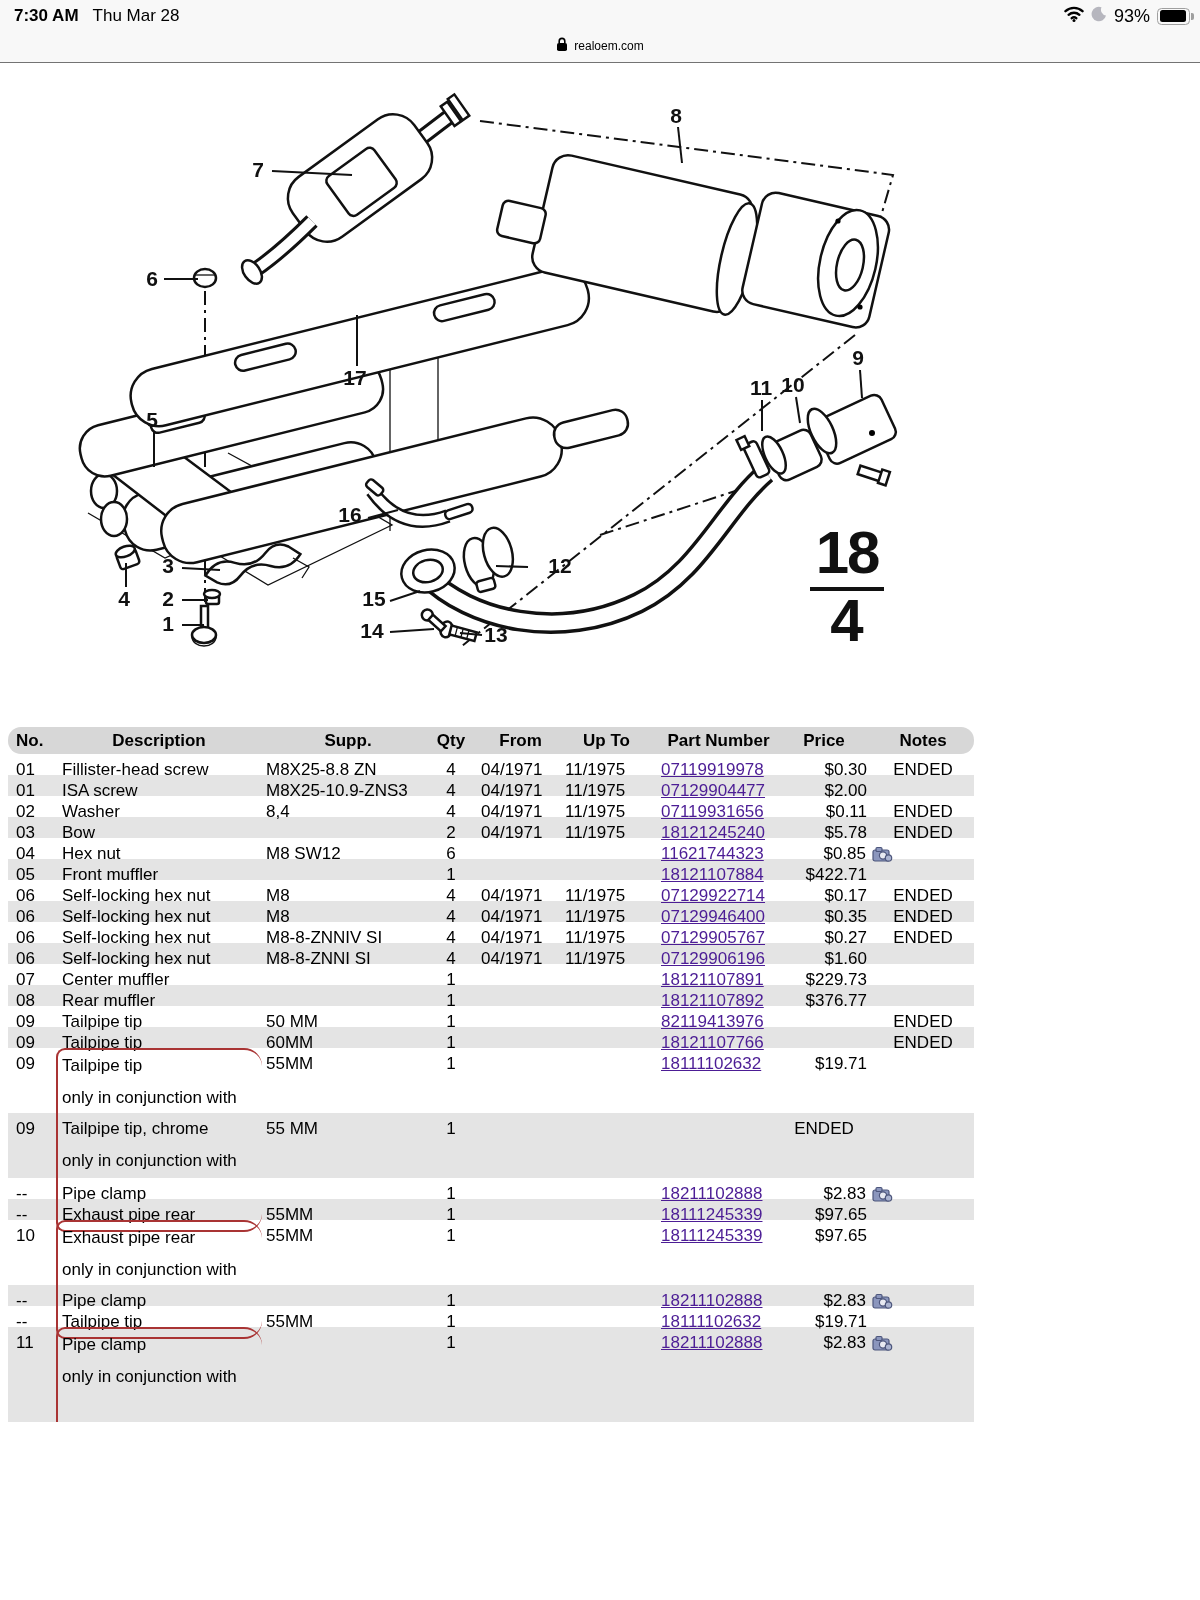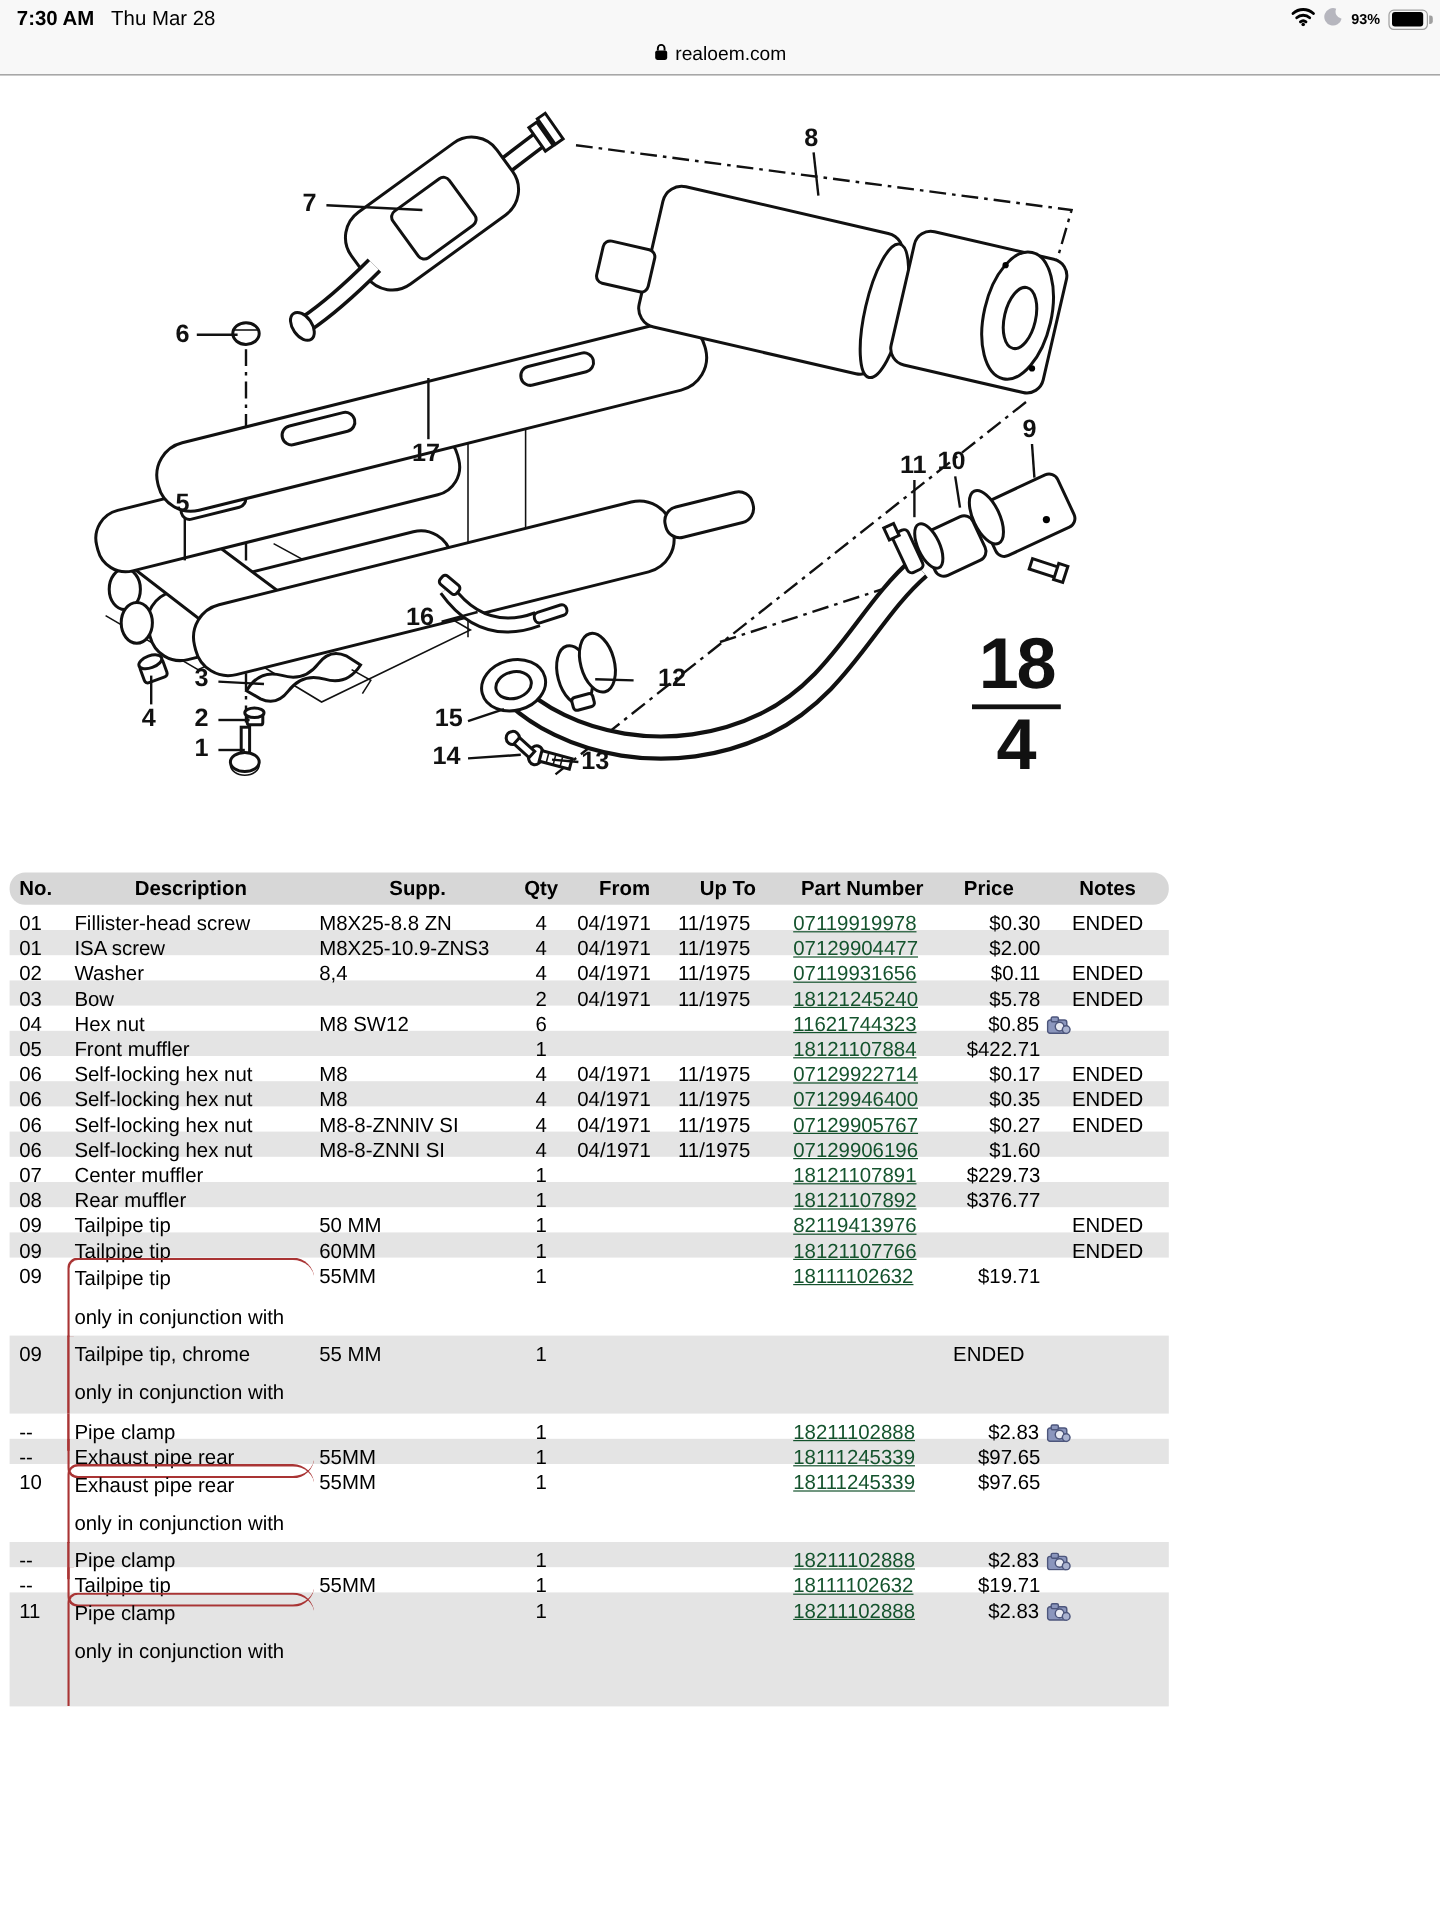--- a/index.html
+++ b/index.html
@@ -4,25 +4,25 @@
 <style>
   html,body{margin:0;padding:0;}
   body{width:1200px;height:1600px;overflow:hidden;background:#fff;
        font-family:"Liberation Sans",sans-serif;color:#000;}
   
   .chrome{background:#f8f8f8;border-bottom:1px solid #737373;height:62px;position:relative;}
   .statusbar{height:30px;position:relative;}
   .status-left{position:absolute;left:14px;top:6px;font-size:17px;}
   .status-left .time{font-weight:700;margin-right:14px;}
   .status-right{position:absolute;right:10px;top:4px;display:flex;align-items:center;gap:7px;height:24px;}
-  .battery-pct{font-size:12px;font-weight:bold;}
+  .battery-pct{font-size:18px;}
   .batt{position:relative;width:31px;height:15px;border:1.5px solid #9f9f9f;border-radius:4.5px;}
   .batt .fill{position:absolute;left:1.5px;top:1.5px;bottom:1.5px;width:86%;background:#000;border-radius:2.5px;}
   .batt .nub{position:absolute;right:-5px;top:4px;width:3px;height:7px;background:#9f9f9f;border-radius:0 2px 2px 0;}
-  .urlbar{position:absolute;left:0;right:0;top:30px;height:31px;display:flex;align-items:center;justify-content:center;gap:6px;font-size:16px;}
+  .urlbar{position:absolute;left:0;right:0;top:30px;height:31px;display:flex;align-items:center;justify-content:center;gap:6px;font-size:12px;}
   
   .content{position:relative;background:#fff;}
   .diagram{position:relative;height:650px;}
   .diagram svg{position:absolute;left:0;top:0;}
   .callout{position:absolute;transform:translate(-50%,-50%);font-size:21px;font-weight:700;color:#111;
            font-family:"Liberation Sans",sans-serif;}
   .fraction{position:absolute;left:806px;top:458px;width:82px;text-align:center;font-weight:700;color:#111;}
   .fraction .ftop{font-size:60px;line-height:64px;letter-spacing:-2px;}
   .fraction .fbar{border-top:4px solid #111;width:74px;margin:2px auto 0;}
   .fraction .fbot{font-size:60px;line-height:60px;}
@@ -39,21 +39,21 @@
   .c{overflow:visible;white-space:nowrap;}
   .c0{padding-left:8px;}
   .c2{padding-left:4px;}
   .c3{text-align:center;}
   .c4{padding-left:9px;}
   .c5{padding-left:5px;}
   .c6{padding-left:13px;}
   .pricec{display:flex;justify-content:flex-end;align-items:flex-start;gap:6px;padding-right:5px;}
   .pricec .cam{margin-right:-26px;display:inline-flex;align-items:center;height:31px;}
   .notec{text-align:center;}
-  .plink{color:#14532d;text-decoration:underline;}
+  .plink{color:#4c1d95;text-decoration:underline;}
   .descbox{height:100%;padding-left:6px;box-sizing:border-box;}
   .dmain{line-height:31px;}
   .dsub{line-height:33px;}
   .bk-start{border-left:2.5px solid #a93434;border-top:2.5px solid #a93434;
             border-top-left-radius:9px;border-top-right-radius:18px;padding-left:4px;}
   .bk-mid{border-left:2.5px solid #a93434;padding-left:4px;}
   .bk-end{border-left:2.5px solid #a93434;border-bottom:2.5px solid #a93434;
           border-bottom-left-radius:9px;border-bottom-right-radius:18px;padding-left:4px;}
   
   .dd{stroke:#111;stroke-width:2;fill:none;stroke-dasharray:14 5 3 5;}

